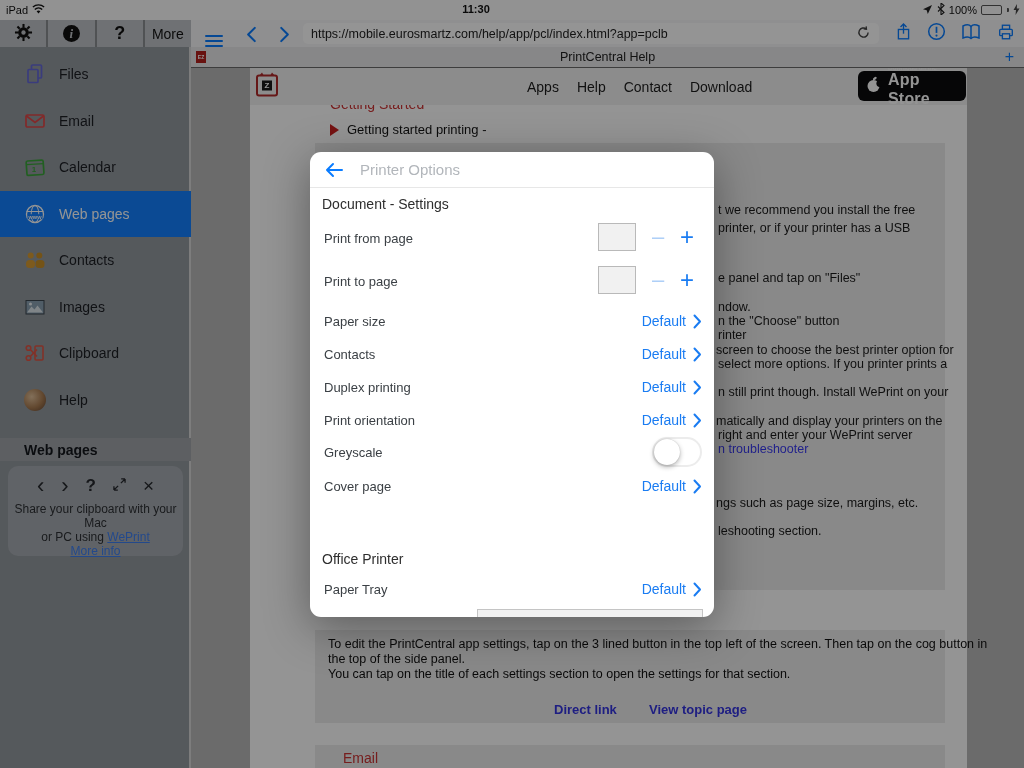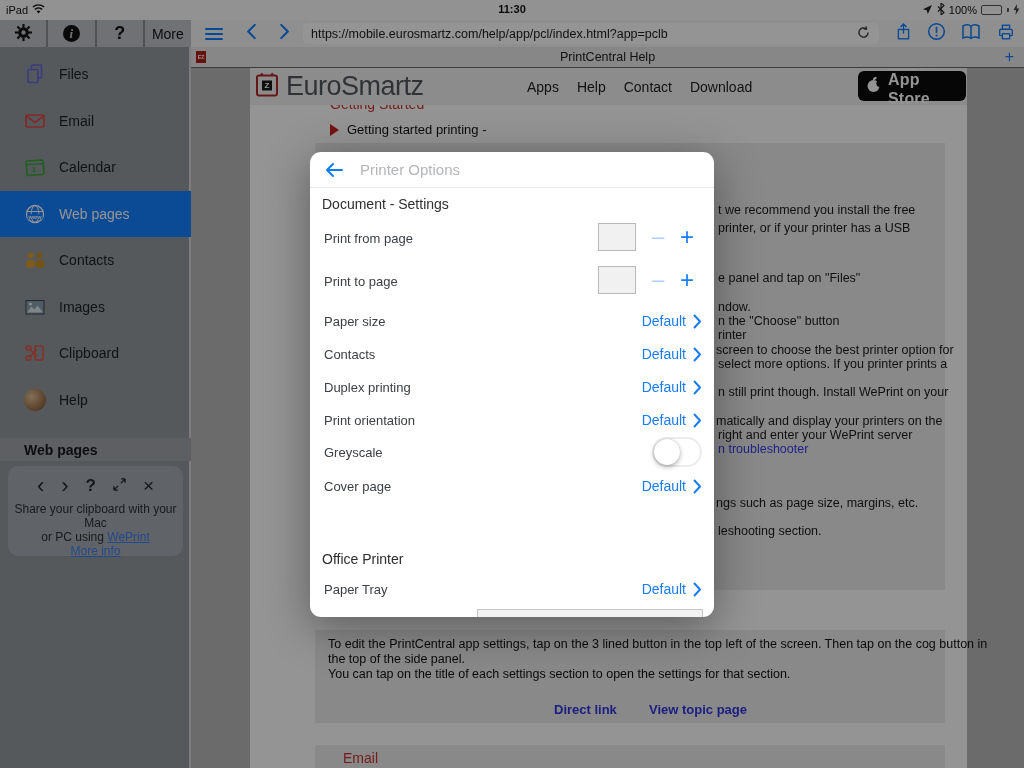--- a/index.html
+++ b/index.html
@@ -3,32 +3,32 @@
 <meta charset="utf-8">
 <style>
   * { margin:0; padding:0; box-sizing:border-box; }
   body { background:#222; font-family:"Liberation Sans", sans-serif; }
   .screen { position:relative; width:1024px; height:768px; overflow:hidden; background:#b8b8b8; }
 
   
   .statusbar { position:absolute; left:0; top:0; width:1024px; height:20px; background:#fbfbfb;
     display:flex; align-items:center; font-size:11px; color:#111; font-weight:bold; z-index:5;}
   .sb-left { position:absolute; left:6px; top:0; height:20px; display:flex; align-items:center; gap:4px; font-weight:normal;}
-  .sb-center { position:absolute; left:0; width:1024px; text-align:center; top:3px; }
+  .sb-center { position:absolute; left:0; width:952px; text-align:center; top:3px; }
   .sb-right { position:absolute; right:4px; top:0; height:20px; display:flex; align-items:center; gap:4px; font-weight:normal;}
   .battery { width:21px; height:10px; border:1px solid #555; border-radius:2px; padding:1px; }
   .battery-fill { height:100%; width:100%; background:#62d35d; border-radius:1px; }
   .battery-tip { width:2px; height:4px; background:#555; border-radius:0 1px 1px 0; margin-left:1px;}
 
   
   .app-header { position:absolute; left:0; top:20px; width:191px; height:27px; background:#8a8d92; display:flex; gap:2px; z-index:4;}
   .app-btn { background:#c0c3c8; flex:1; display:flex; align-items:center; justify-content:center; color:#111; font-size:14px; }
 
   
-  .btoolbar { position:absolute; left:191px; top:20px; width:833px; height:27px; background:#f7f7f8; display:flex; align-items:center; z-index:4;}
+  .btoolbar { position:absolute; left:191px; top:20px; width:833px; height:27px; background:#f7f7f8; display:flex; align-items:flex-end; z-index:4;}
   .hamburger { margin-left:14px; display:flex; flex-direction:column; gap:3px; width:18px; cursor:pointer;}
   .hamburger div { height:2px; background:#0a7cff; border-radius:1px;}
   .nav-chev { margin-left:22px; }
   .urlfield { position:absolute; left:112px; top:3px; width:576px; height:21px; background:#ffffff; border-radius:5px;
     display:flex; align-items:center; font-size:12.5px; color:#222; padding:0 8px; }
   .url-text { flex:1; white-space:nowrap; overflow:hidden; }
   .tb-icons { position:absolute; right:8px; top:0; height:27px; display:flex; align-items:center; gap:15px;}
 
   
   .tabbar { position:absolute; left:191px; top:47px; width:833px; height:21px; background:#e8e8ea;
@@ -313,21 +313,20 @@
   <div class="gray-box" style="left:315px; top:143px; width:630px; height:447px;"></div>
 
   <div class="page-header">
     <span style="margin-left:4px;"><svg width="26" height="26" viewBox="0 0 26 26">
           <polygon points="5,4 8,0.5 10,4" fill="#b02a2a"></polygon>
           <polygon points="16,4 18,0.5 21,4" fill="#b02a2a"></polygon>
           <rect x="3" y="3.5" width="20" height="20" rx="2" fill="none" stroke="#b02a2a" stroke-width="2"></rect>
           <rect x="8" y="8.5" width="10" height="10" fill="#1a1a1a"></rect>
           <text x="13" y="16.3" font-size="8" fill="#fff" font-weight="bold" text-anchor="middle">Z</text>
         </svg></span>
-    <span class="brand">EuroSmartz</span>
     <div class="page-nav" style="left:277px;">
       <span>Apps</span>
       <span>Help</span>
       <span>Contact</span>
       <span>Download</span>
     </div>
     <div class="appstore">
       <span><svg width="16" height="19" viewBox="0 0 16 19">
             <circle cx="7.5" cy="11" r="6" fill="#fff"></circle>
             <circle cx="13.8" cy="8.5" r="3.4" fill="#0b0b0d"></circle>

